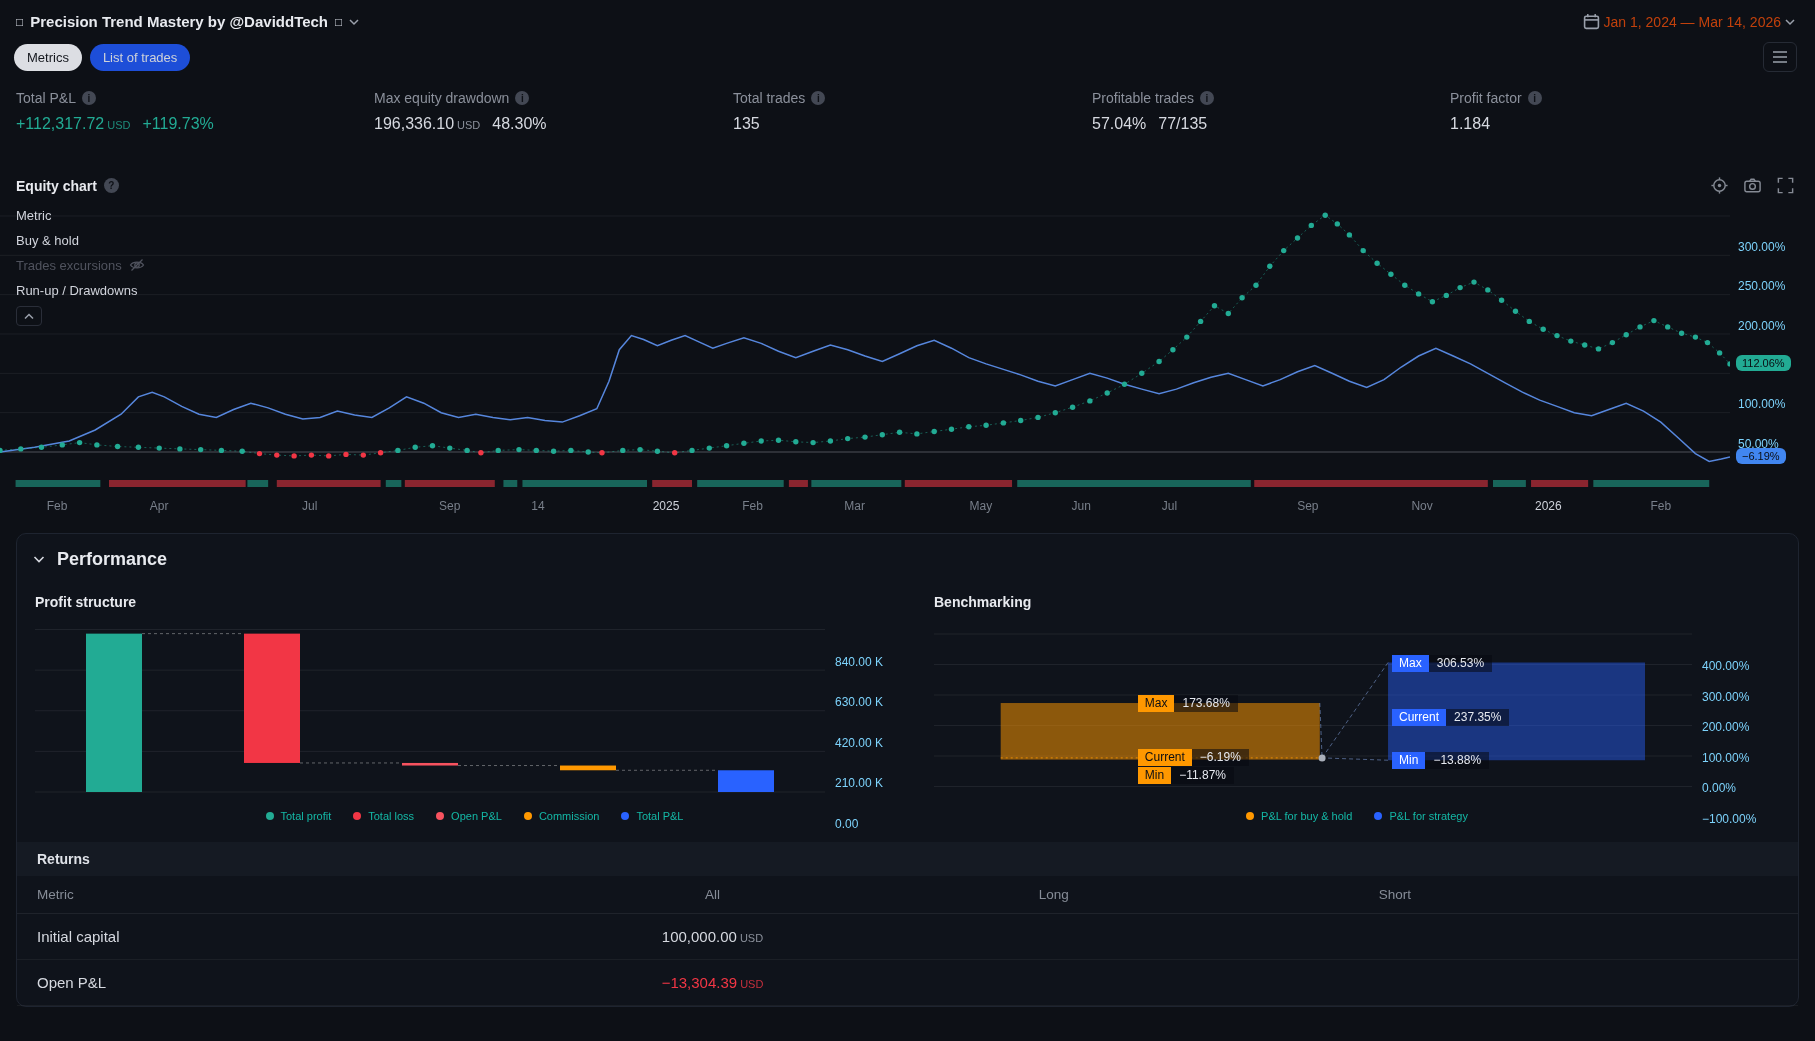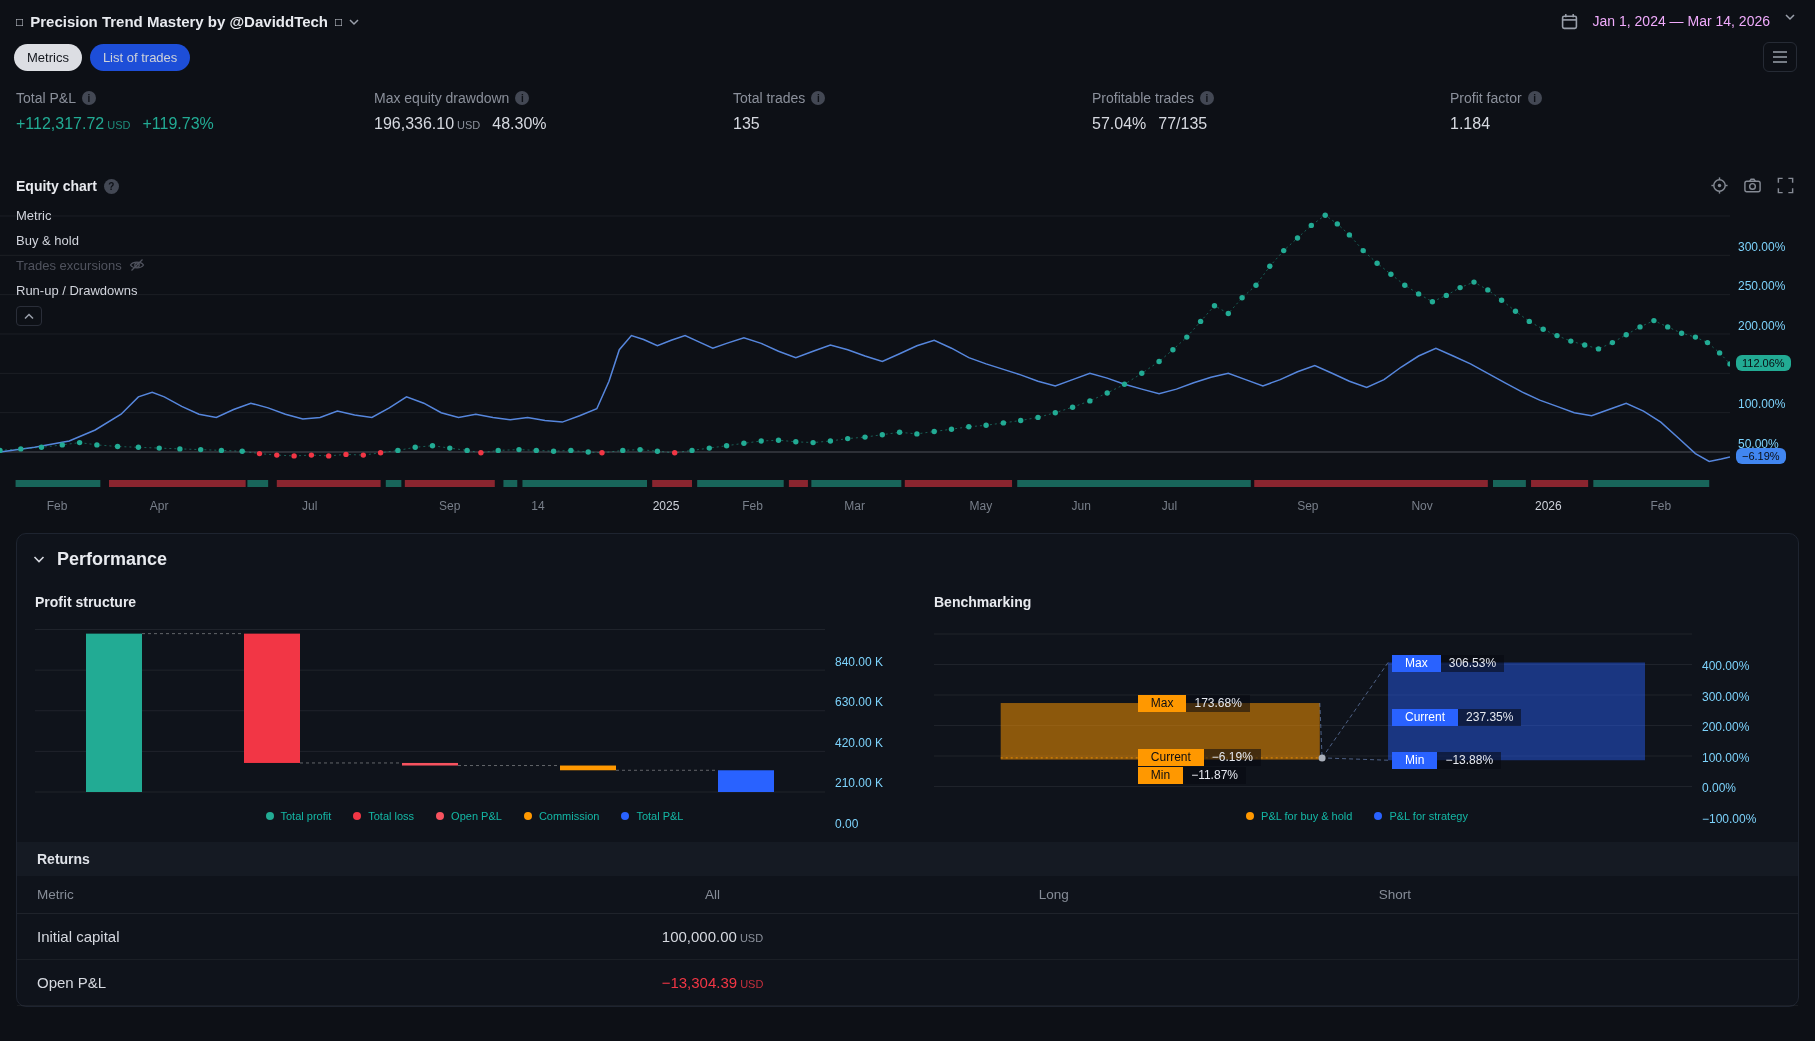--- a/index.html
+++ b/index.html
@@ -9,21 +9,21 @@
     font-family:"Liberation Sans", sans-serif; font-size:14px;
   }
   svg { display:block; }
   .icon { stroke:#9aa0ab; fill:none; stroke-width:1.5; }
 
   
   .topbar { display:flex; justify-content:space-between; align-items:center; padding:13px 20px 0 16px; }
   .title-group { display:flex; align-items:center; gap:7px; cursor:pointer; }
   .tofu { color:#cfd3da; font-size:12px; }
   .title-text { font-size:15px; font-weight:700; color:#e8eaef; }
-  .date-range { display:flex; align-items:flex-start; gap:15px; color:#f0abfc; font-size:14px; cursor:pointer; }
+  .date-range { display:flex; align-items:center; gap:4px; color:#c2410c; font-size:14px; cursor:pointer; }
 
   
   .tabsbar { display:flex; justify-content:space-between; align-items:center; padding:12px 18px 10px 14px; }
   .tabs { display:flex; gap:8px; }
   .pill { border-radius:16px; padding:6px 13px; font-size:13px; cursor:pointer; }
   .pill.active { background:#dcdee3; color:#14171d; }
   .pill.inactive { background:#1d4ed8; color:#cfd2d9; }
   .sq-btn { width:34px; height:30px; border:1px solid #262b35; border-radius:6px;
             display:flex; align-items:center; justify-content:center; cursor:pointer; background:transparent; }
 
@@ -39,21 +39,21 @@
   .help-icon { width:15px; height:15px; border-radius:50%; background:#434854; color:#0d1016;
                display:inline-flex; align-items:center; justify-content:center; font-size:10px; font-weight:700; }
   .help-icon::after { content:"?"; }
   .stat-value { margin-top:9px; font-size:16px; color:#d6d9e0; display:flex; align-items:baseline; gap:12px; }
   .cur { font-size:11px; color:#8b909b; margin-left:3px; }
   .pos { color:#22ab94; } .pos .cur { color:#22ab94; opacity:.8; }
   .neg { color:#f23645; } .neg .cur { color:#f23645; opacity:.8; }
 
   
   .equity-header { display:flex; justify-content:space-between; align-items:center; padding:12px 20px 8px 16px; }
-  .equity-title { display:flex; align-items:flex-end; gap:7px; font-size:14px; font-weight:700; color:#e8eaef; }
+  .equity-title { display:flex; align-items:center; gap:7px; font-size:14px; font-weight:700; color:#e8eaef; }
   .eq-icons { display:flex; gap:14px; }
   .eq-icons .icon-btn { cursor:pointer; opacity:.85; }
   .equity-area { position:relative; height:316px; }
   #equity-svg { position:absolute; left:0; top:0; }
   .eq-legend { position:absolute; left:16px; top:2px; z-index:3; }
   .eq-legend-item { display:flex; align-items:center; gap:7px; font-size:13px; color:#d1d4dc;
                     height:20px; margin-bottom:5px; cursor:pointer; }
   .eq-legend-item.dim { color:#50535e; }
   .collapse-btn { width:26px; height:20px; border:1px solid #2a2e39; border-radius:4px; margin-top:6px;
                   display:flex; align-items:center; justify-content:center; cursor:pointer; }
@@ -71,21 +71,21 @@
   .charts-row { display:flex; gap:20px; padding:4px 18px 0 18px;align-items:flex-end; }
   .chart-block { width:880px; }
   .chart-block.grow { flex:1; }
   .chart-title { font-size:14px; font-weight:700; color:#e8eaef; margin:8px 0 16px 0; }
   .chart-body { display:flex; }
   .axis-col { position:relative; width:88px; height:170px; padding-left:10px; }
   .axis-col .axis-label { left:10px; }
   .bm-wrap { position:relative; }
   #bm-overlay { position:absolute; inset:0; }
   .bm-chip { position:absolute; display:flex; font-size:12px; line-height:13px; white-space:nowrap; }
-  .bm-chip .k { padding:2px 13px; }
+  .bm-chip .k { padding:2px 7px; }
   .bm-chip .v { padding:2px 8px; background:rgba(8,10,16,0.55); color:#e6e9f0; }
   .chart-legend { display:flex; justify-content:center; gap:22px; margin:14px 0 6px 0; }
   .legend-item { display:flex; align-items:center; gap:7px; font-size:11px; color:#14b8a6; cursor:pointer; }
   .legend-dot { width:8px; height:8px; border-radius:50%; }
 
   
   .returns-band { margin-top:14px; background:#151a23; padding:9px 20px; font-size:14px; font-weight:700; color:#dfe2e8; }
   .tbl { width:100%; }
   .tbl-header, .tbl-row { display:grid; grid-template-columns:29% 19.6% 19.6% 19.6% 12.2%; align-items:center; padding:0 20px; }
   .tbl-header { height:38px; font-size:13.5px; color:#868c97; border-bottom:1px solid rgba(255,255,255,0.07); }

